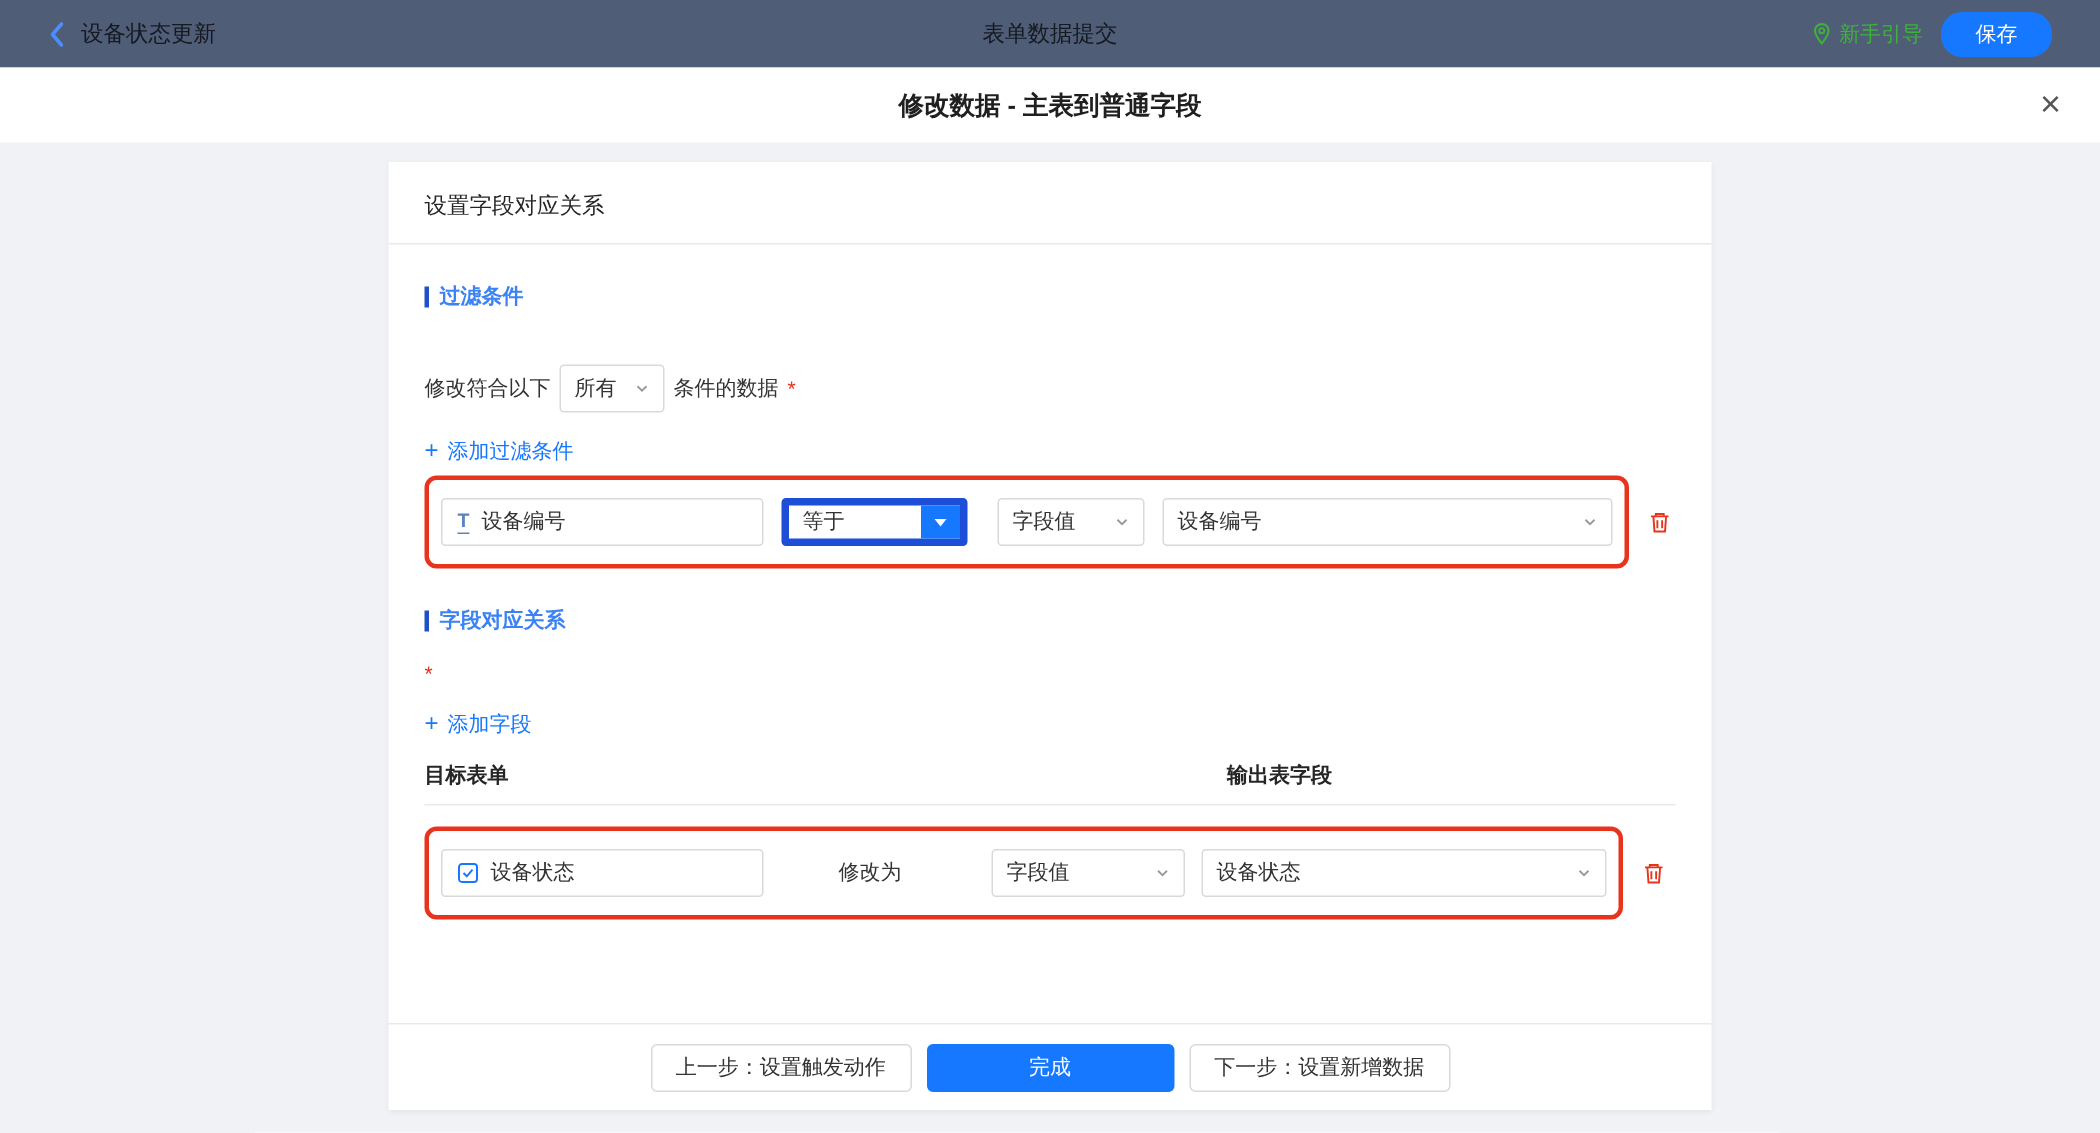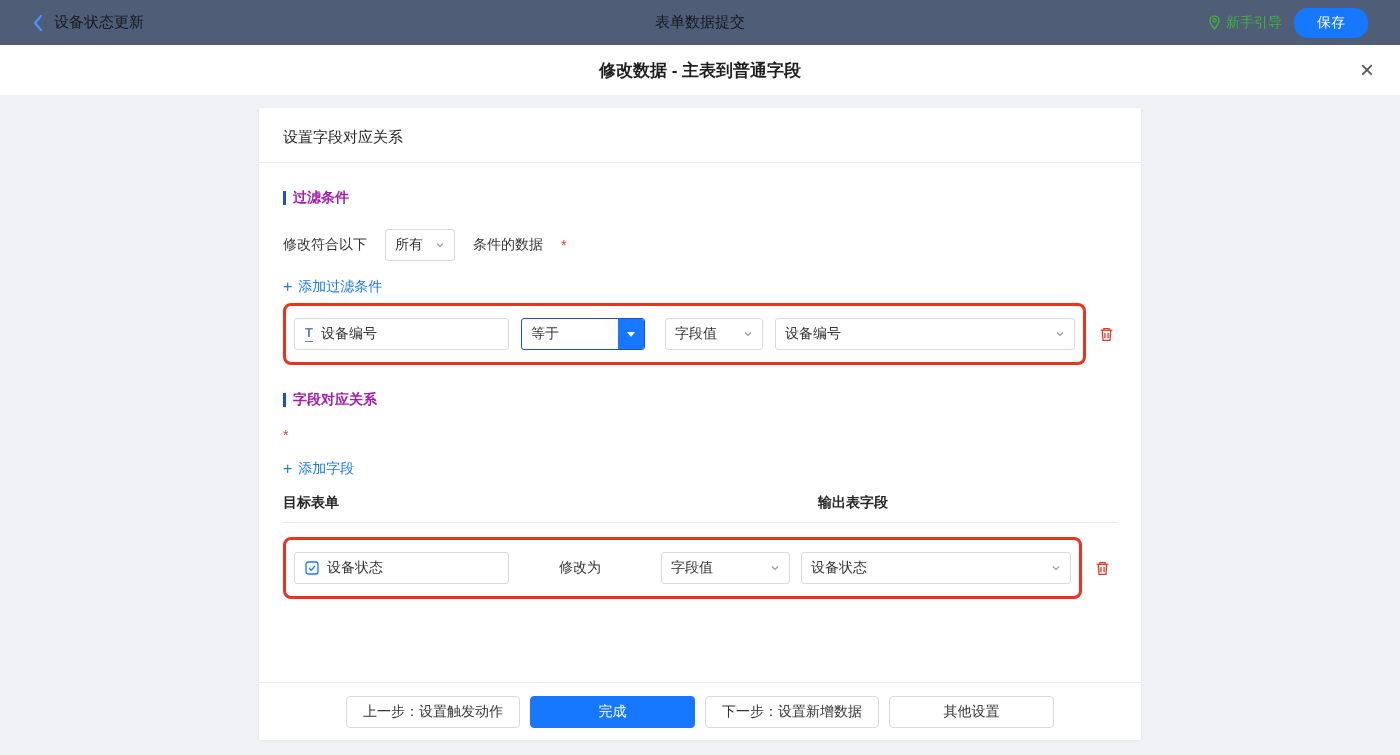--- a/index.html
+++ b/index.html
@@ -56,24 +56,24 @@
     width: 882px; height: 632px; margin: 0 auto; background: #fff;
     box-shadow: 0 1px 4px rgba(0,0,0,.06);
     display: flex; flex-direction: column;
   }
   .card-header {
     padding: 20px 24px 15px; font-size: 15px; color: #262626;
     border-bottom: 1px solid #e9e9e9;
   }
   .card-body { flex: 1; padding: 0 24px; }
 
-  .section-title { margin-top: 26px; display: flex; align-items: center; font-size: 14px; font-weight: bold; color: #a21caf; }
+  .section-title { margin-top: 26px; display: flex; align-items: center; font-size: 14px; font-weight: bold; color: #3b82f6; }
   .section-title .bar { width: 3px; height: 14px; background: #2050c8; margin-right: 7px; }
 
-  .cond-row { margin-top: 22px; display: flex; align-items: center; gap: 18px; font-size: 14px; color: #333; text-align: right; }
+  .cond-row { margin-top: 36px; display: flex; align-items: center; gap: 6px; font-size: 14px; color: #333; text-align: right; }
   .req { color: var(--danger); font-size: 14px; }
 
   .select {
     height: 32px; border: 1px solid #d9d9d9; border-radius: 3px; background: #fff;
     display: flex; align-items: center; justify-content: space-between;
     padding: 0 9px; font-size: 14px; color: #333; cursor: pointer;
   }
   .select.small { width: 70px; }
   .select .chev { flex: 0 0 auto; margin-left: 6px; display: flex; }
 
@@ -87,21 +87,21 @@
   }
   .field-input {
     width: 215px; height: 32px; border: 1px solid #d9d9d9; border-radius: 3px;
     display: flex; align-items: center; gap: 8px; padding: 0 10px;
     font-size: 14px; color: #333; cursor: pointer; background: #fff;
   }
   .ticon { color: #5b82c6; font-weight: bold; font-size: 13px; border-bottom: 1px solid #5b82c6; line-height: 1.1; }
 
   .op-select {
     width: 124px; height: 32px; margin-left: 12px;
-    border: 1px solid #1d4ed8; border-radius: 3px; background: #fff;
+    border: 5px solid #1d4ed8; border-radius: 3px; background: #fff;
     display: flex; align-items: center; justify-content: space-between;
     padding-left: 9px; font-size: 14px; color: #333; cursor: pointer; overflow: hidden;
   }
   .op-caret-box {
     width: 26px; height: 30px; background: var(--primary);
     display: flex; align-items: center; justify-content: center;
     border-radius: 0 2px 2px 0;
   }
   .white-caret { width: 0; height: 0; border-left: 4px solid transparent; border-right: 4px solid transparent; border-top: 5px solid #fff; }
 
@@ -296,17 +296,16 @@
             </svg>
         </span>
       </div>
 
     </div>
 
     <div class="card-footer">
       <button class="btn">上一步：设置触发动作</button>
       <button class="btn primary">完成</button>
       <button class="btn">下一步：设置新增数据</button>
-      <button class="btn">其他设置</button>
     </div>
 
   </div>
 </div>
 
 </body></html>

